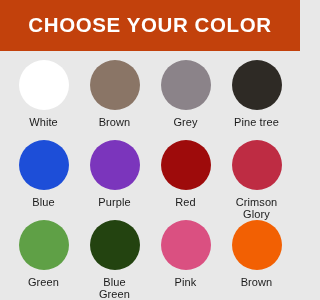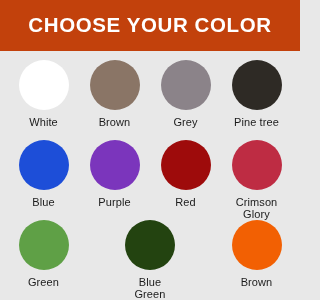--- a/index.html
+++ b/index.html
@@ -133,19 +133,23 @@
       <div class="swatch-cell">
         <span class="swatch-dot" style="background: rgb(95, 160, 70);"></span>
         <span class="swatch-label">Green</span>
       </div>
       <div class="swatch-cell">
         <span class="swatch-dot" style="background: rgb(35, 67, 16);"></span>
         <span class="swatch-label">Blue
 Green</span>
       </div>
       <div class="swatch-cell">
+        <span class="swatch-dot" style="background: rgb(218, 80, 129);"></span>
+        <span class="swatch-label">Pink</span>
+      </div>
+      <div class="swatch-cell">
         <span class="swatch-dot" style="background: rgb(242, 96, 3);"></span>
         <span class="swatch-label">Brown</span>
       </div>
     </div>
 
   </div>
 </div>
 
 </body></html>

